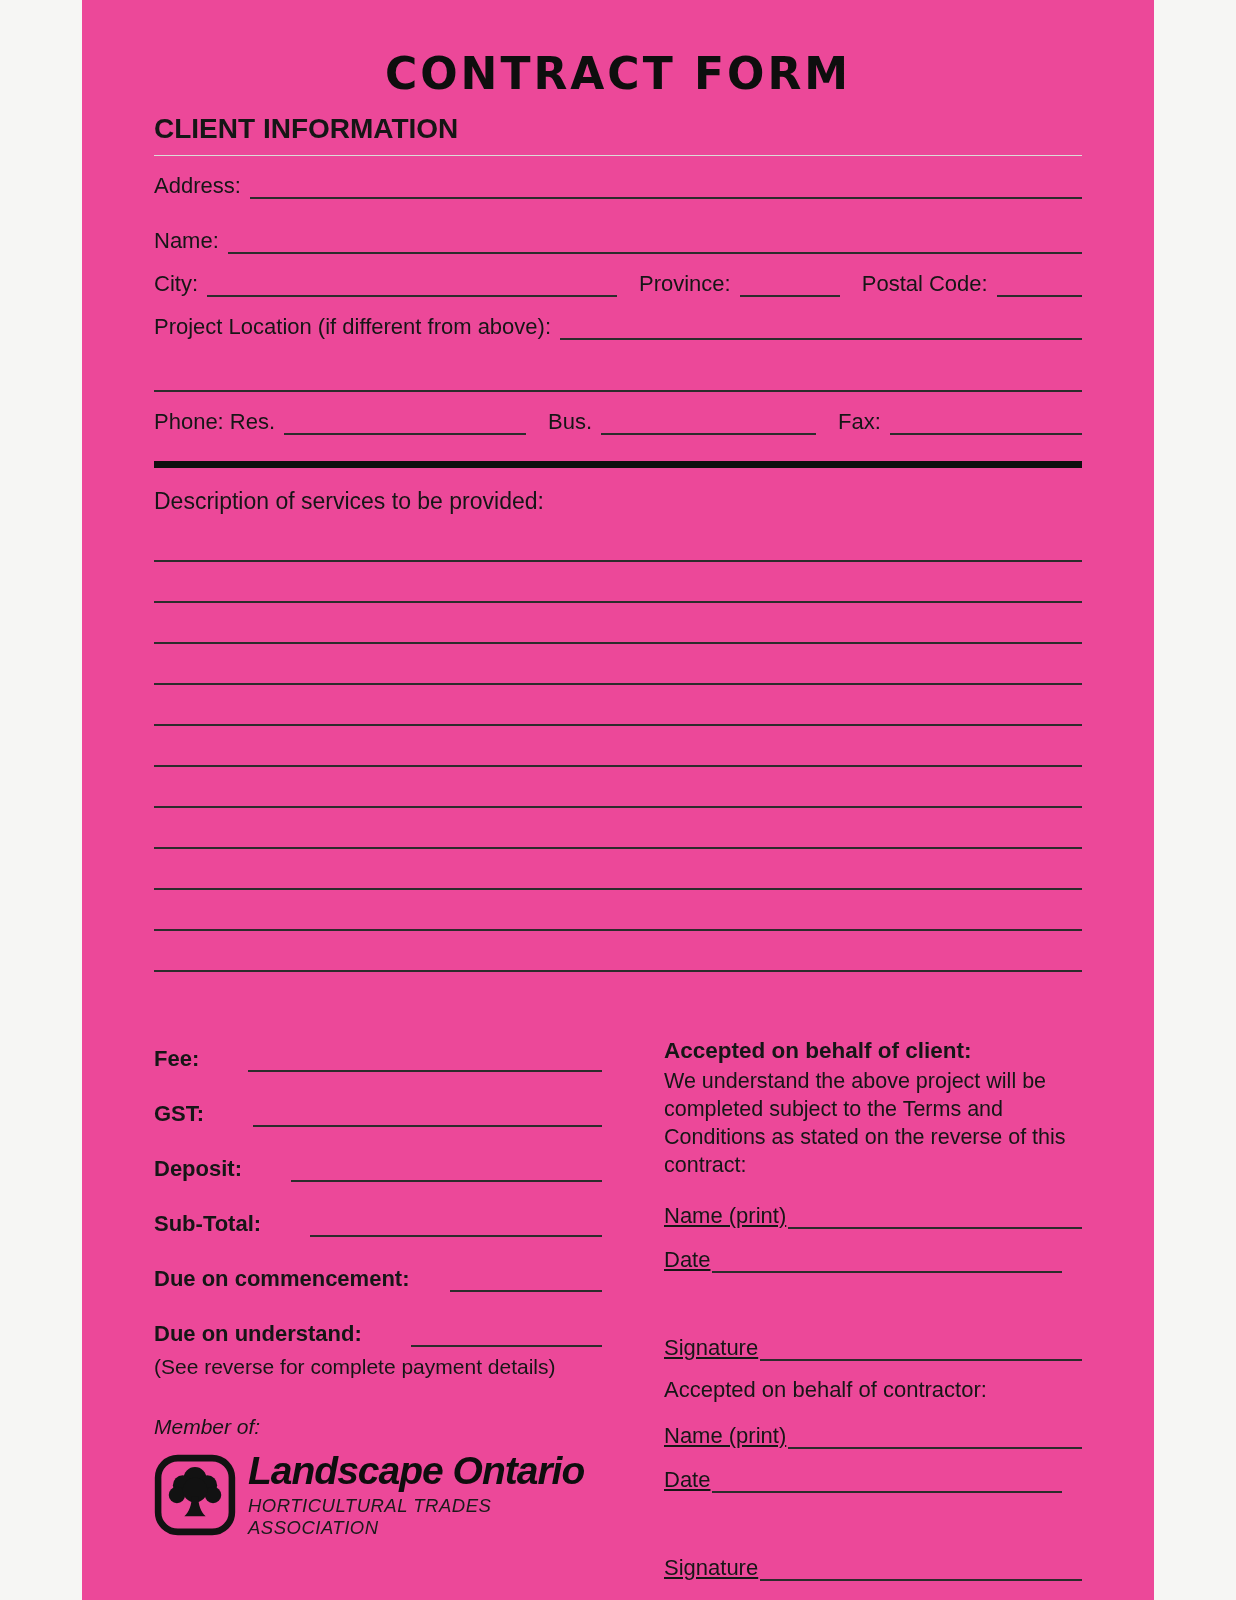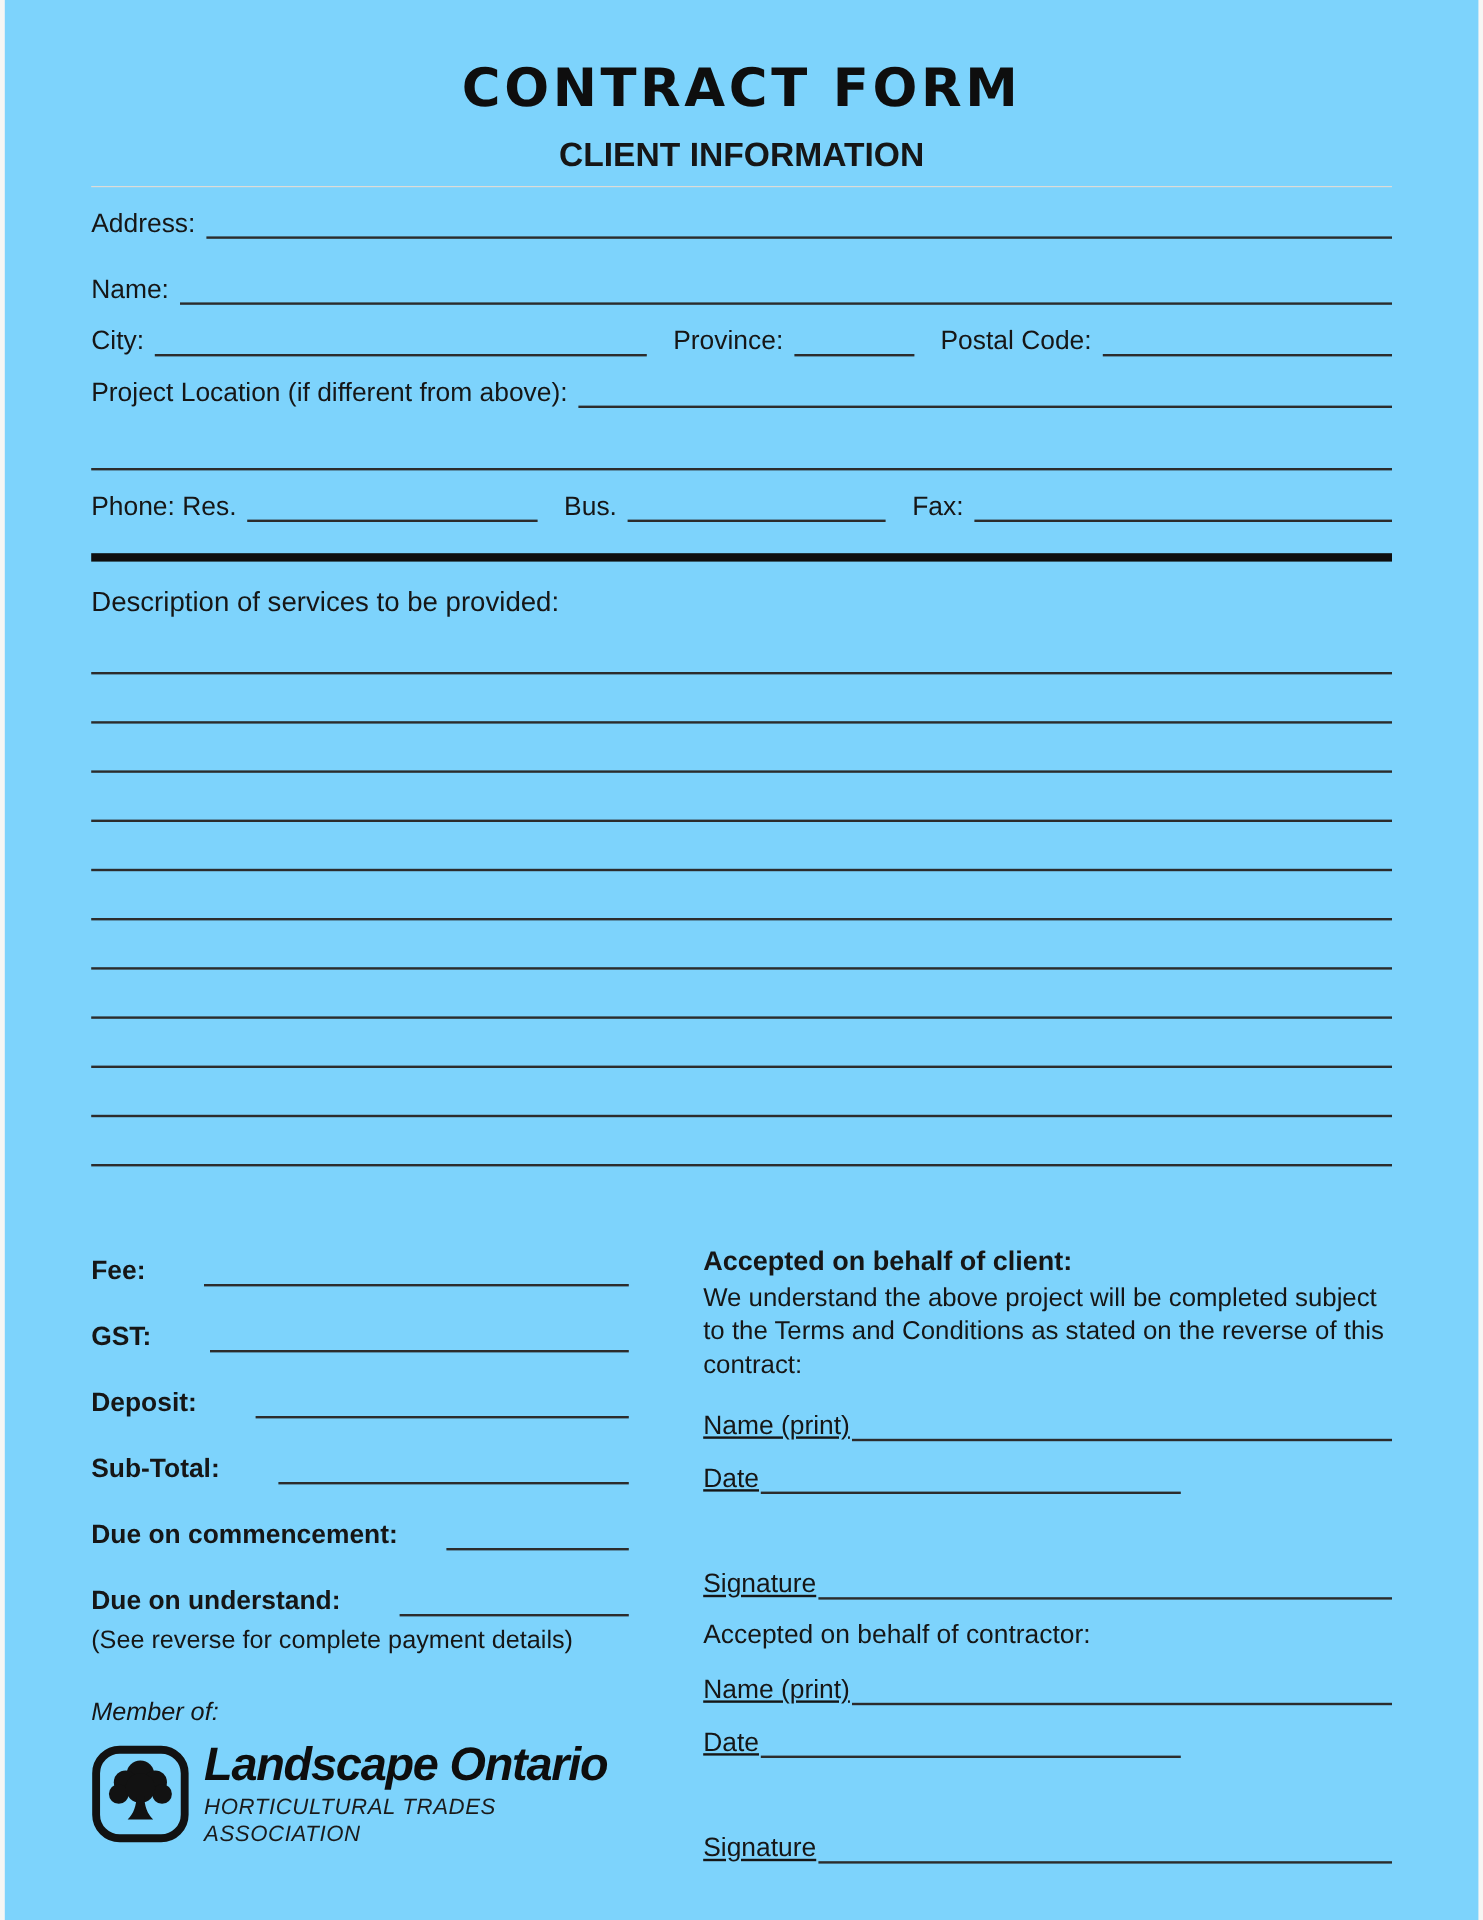--- a/index.html
+++ b/index.html
@@ -1,41 +1,40 @@
 <!DOCTYPE html>
 <html><head>
 <meta charset="utf-8">
 <style>
   * { margin: 0; padding: 0; box-sizing: border-box; }
   html, body { background: #f6f6f4; }
   .page {
-    width: 1228px;
+    width: 1072px;
     height: 1600px;
     margin: 0 auto;
-    background: #7dd3fc;
+    background: #ec4899;
     font-family: "Liberation Sans", sans-serif;
     color: #161616;
     padding: 48px 72px 0 72px;
     overflow: hidden;
   }
   .doc-title {
     text-align: center;
     font-family: "DejaVu Sans", sans-serif;
     font-weight: 900;
     font-size: 44px;
     letter-spacing: 3px;
     color: #0e0e0e;
   }
   .section-heading {
     margin-top: 14px;
     font-size: 28px;
     font-weight: bold;
     padding-bottom: 10px;
     border-bottom: 1px solid #dcdcd8;
-    text-align: center;
   }
   .frow {
     display: flex;
     align-items: flex-end;
     font-size: 22px;
     height: 31px;
     margin-top: 12px;
   }
   .frow.first { margin-top: 24px; }
   .label { white-space: nowrap; padding-right: 9px; }

